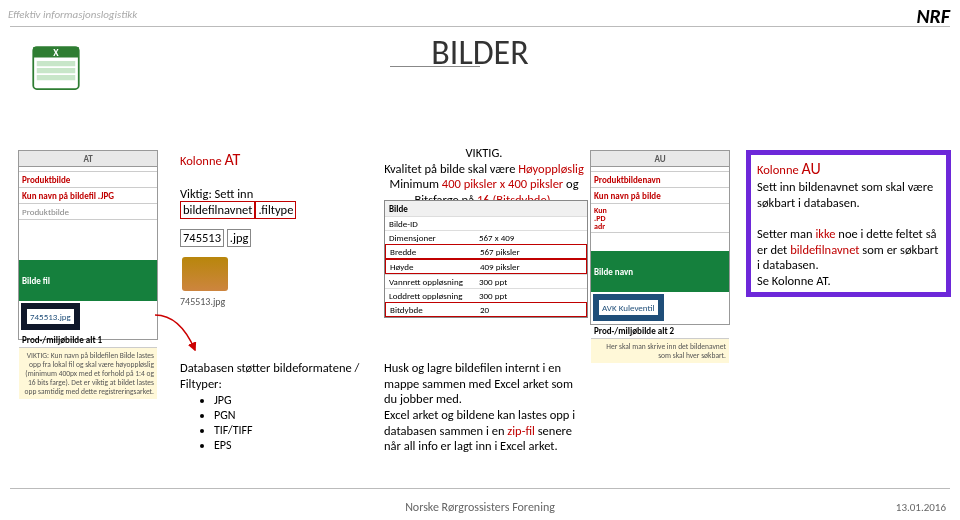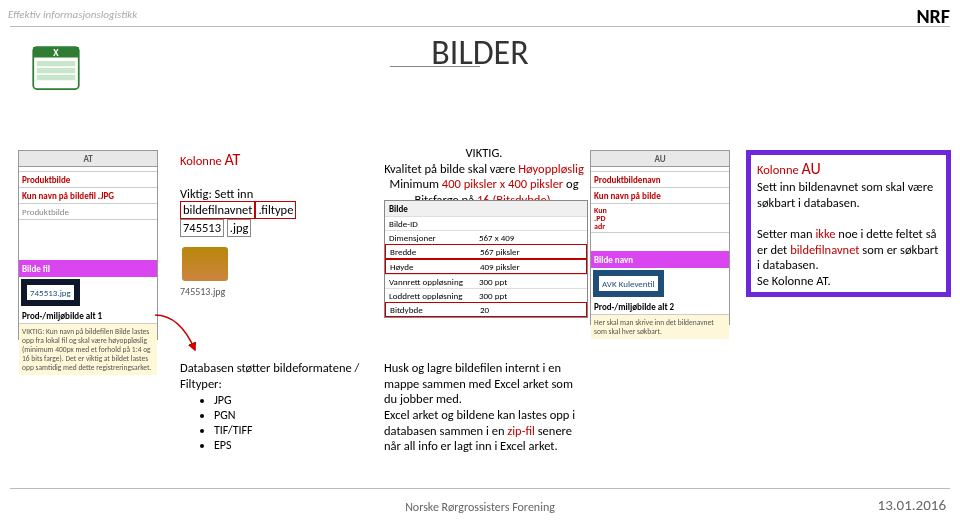--- a/index.html
+++ b/index.html
@@ -18,20 +18,21 @@
     font-size: 11px;
     color: #aaa;
     font-style: italic;
   }
   .header-right {
     position: absolute;
     top: 4px; right: 10px;
     font-weight: 900;
     font-size: 20px;
     letter-spacing: 0px;
+    font-style: italic;
   }
   .title {
     position: absolute;
     top: 32px; left: 0; right: 0;
     text-align: center;
     font-size: 34px;
     color: #333;
   }
   .title-underline {
     position: absolute;
@@ -50,21 +51,21 @@
   .footer-c {
     position: absolute;
     bottom: 6px; left: 0; right: 0;
     text-align: center;
     font-size: 12px;
     color: #666;
   }
   .footer-r {
     position: absolute;
     bottom: 6px; right: 14px;
-    font-size: 15px;
+    font-size: 11px;
     color: #666;
   }
   .excel-icon {
     position: absolute;
     top: 40px; left: 28px;
     width: 56px; height: 56px;
   }
 
   
   .colshot {
@@ -81,30 +82,31 @@
     text-align: center;
     font-weight: bold;
     border-bottom: 1px solid #999;
     padding: 2px 0;
     color: #595959;
   }
   .cs-cell { border-bottom: 1px solid #ccc; padding: 2px 3px; }
   .cs-red { color: #c00000; font-weight: bold; }
   .cs-grey { color: #888; }
   .cs-redband {
-    background: #d946ef; color: #fff; font-weight: bold;
-    padding: 3px 3px;
+    background: #15803d; color: #fff; font-weight: bold;
+    padding: 15px 3px;
   }
   .cs-val { color: #1f4e79; padding: 2px 3px; border: 6px solid #0f172a; margin: 2px; display:inline-block;}
   .cs-note {
     background: #fff8d8;
     color: #555;
     font-size: 7.5px;
     padding: 3px;
     line-height: 1.2;
+    text-align: right;
   }
 
   
   .blk { position: absolute; font-size: 12.5px; line-height: 1.25; }
   .blk .big { font-size: 16px; }
   .blk .red { color: #c00000; }
   .boxed { border: 1px solid #c00000; padding: 0 2px; display: inline-block; }
   ul.fm { margin: 2px 0 0 34px; padding: 0; }
   ul.fm li { font-size: 12px; }
 
@@ -195,21 +197,21 @@
   <div class="cs-redband">Bilde navn</div>
   <span class="cs-val" style="border-color:#1f4e79">AVK Kuleventil</span>
   <div class="cs-cell" style="font-weight:bold">Prod-/miljøbilde alt 2</div>
   <div class="cs-note">Her skal man skrive inn det bildenavnet som skal hver søkbart.</div>
 </div>
 
 <div class="blk" style="top:150px; left:180px; width:180px;">
   <span class="red">Kolonne </span><span class="red big">AT</span><br><br>
   <span>Viktig: Sett inn</span><br>
   <span class="boxed">bildefilnavnet</span><span class="boxed">.filtype</span>
-  <div style="">
+  <div style="margin-top:10px">
     <span class="boxed" style="border-color:#888">745513</span>
     <span class="boxed" style="border-color:#888">.jpg</span>
   </div>
   <div style="margin-top:8px"><span class="prod-thumb"></span></div>
   <div style="font-size:10px; color:#555">745513.jpg</div>
 </div>
 
 <div class="blk" style="top:360px; left:180px; width:190px;">
   <span>Databasen støtter bildeformatene / Filtyper:</span>
   <ul class="fm" id="fmts">

